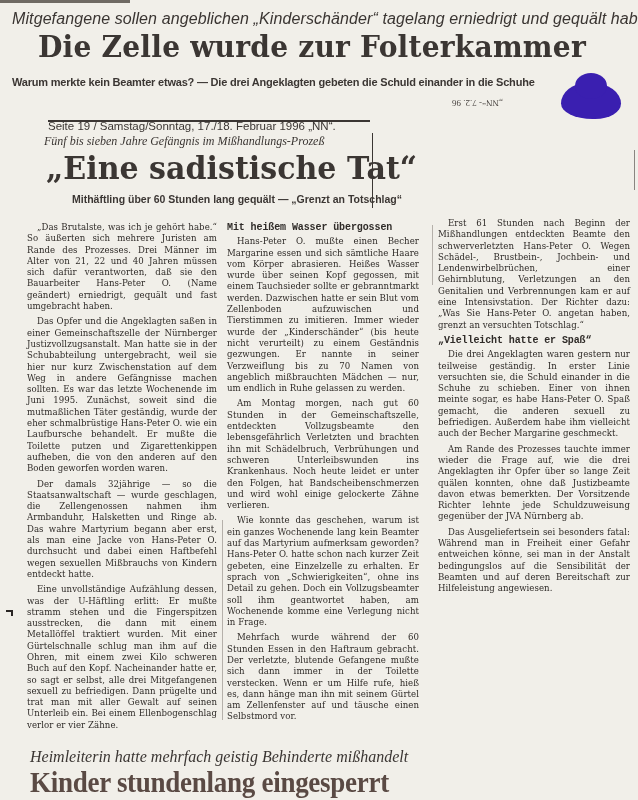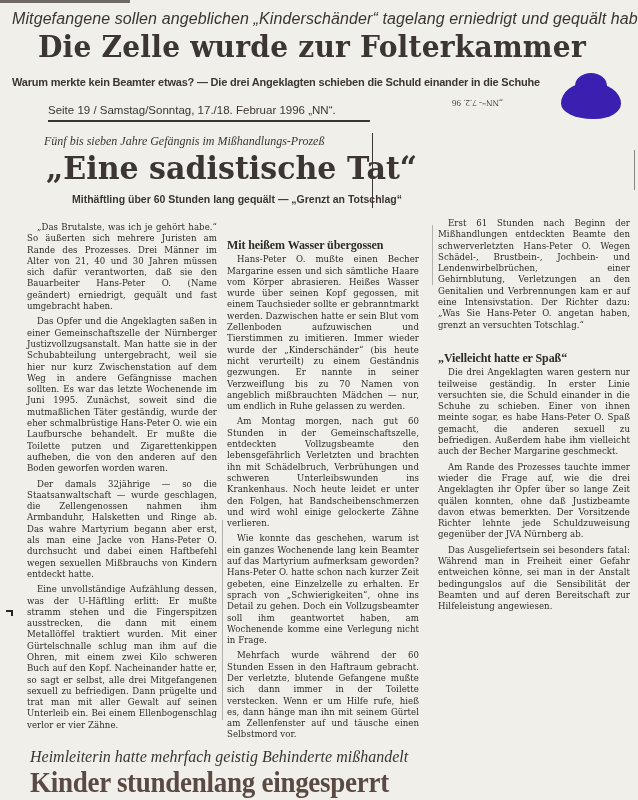--- a/index.html
+++ b/index.html
@@ -24,21 +24,21 @@
     font-family: "DejaVu Serif", serif; font-weight: bold;
     font-size: 29px; color: #3b3633; white-space: nowrap; letter-spacing: 0.2px;
     transform: scaleX(0.97); transform-origin: left;
   }
   .deck1 {
     position: absolute; left: 12px; top: 76px; width: 620px;
     font-family: "Liberation Sans", sans-serif; font-weight: bold;
     font-size: 11px; color: #3b3633; white-space: nowrap; letter-spacing: -0.2px;
   }
   .dateline {
-    position: absolute; left: 48px; top: 104px;
+    position: absolute; left: 48px; top: 120px;
     font-family: "Liberation Sans", sans-serif; font-size: 11.5px; color: #3b3633; white-space: nowrap;
   }
   .dateline-rule {
     position: absolute; left: 48px; top: 120px; width: 322px; height: 1.5px; background: #3b3633;
   }
   .stamp {
     position: absolute; left: 452px; top: 98px;
     font-family: "Liberation Serif", serif; font-size: 9px; color: #4a4542;
     transform: rotate(180deg);
   }
@@ -69,22 +69,22 @@
   .vrule-head { position: absolute; left: 372px; top: 133px; width: 1.2px; height: 75px; background: #3b3633; }
   .vrule-right { position: absolute; left: 634px; top: 150px; width: 1px; height: 40px; background: #8a8580; }
 
   .col {
     position: absolute; top: 222px;
     font-family: "DejaVu Serif", serif; font-size: 8.6px; line-height: 11.3px;
     color: #2f2b28; text-align: justify; letter-spacing: 0.05px;
   }
   .col p { margin: 0 0 4px 0; text-indent: 10px; hyphens: manual; }
   .col h3 {
-    margin: 22px 0 3px 0; font-family: Liberation Serif, serif; font-weight: bold;
-    font-size: 12px; color: #2f2b28; letter-spacing: -0.1px;
+    margin: 4px 0 3px 0; font-family: Liberation Mono, monospace; font-weight: bold;
+    font-size: 10px; color: #2f2b28; letter-spacing: -0.1px;
   }
   .col1 { left: 27px; width: 190px; }
   .col2 { left: 227px; width: 192px; top: 218px; }
   .col3 { left: 438px; width: 192px; top: 218px; }
   .col-rule { position: absolute; background: #b5b0aa; width: 1px; }
 
   .kicker3 {
     position: absolute; left: 30px; top: 748px; width: 420px;
     font-family: "Liberation Serif", serif; font-style: italic;
     font-size: 16px; color: #3a3532; white-space: nowrap;
@@ -100,34 +100,34 @@
   }
   .left-mark::after { content: ""; position: absolute; left: 5px; top: 0; width: 1.5px; height: 6px; background: #2a2624; }
 </style>
 </head>
 <body>
 
 <div class="topedge"></div>
 
 <div class="kicker1">Mitgefangene sollen angeblichen „Kinderschänder“ tagelang erniedrigt und gequält haben</div>
 <div class="headline1">Die Zelle wurde zur Folterkammer</div>
-<div class="deck1">Warum merkte kein Beamter etwas? — Die drei Angeklagten schieben die Schuld einander in die Schuhe</div>
+<div class="deck1">Warum merkte kein Beamter etwas? — Die drei Angeklagten gebeten die Schuld einander in die Schuhe</div>
 <div class="dateline">Seite 19 / Samstag/Sonntag, 17./18. Februar 1996  „NN“.</div>
 <div class="dateline-rule"></div>
 <div class="stamp">„NN“- 7.2. 96</div>
 <div class="blob"></div>
 
 <div class="kicker2">Fünf bis sieben Jahre Gefängnis im Mißhandlungs-Prozeß</div>
 <div class="headline2">„Eine sadistische Tat“</div>
 <div class="deck2">Mithäftling über 60 Stunden lang gequält — „Grenzt an Totschlag“</div>
 <div class="vrule-head"></div>
 <div class="vrule-right"></div>
 
 <div class="col col1">
-    <p>„Das Brutalste, was ich je gehört habe.“ So äußerten sich mehrere Juristen am Rande des Prozesses. Drei Männer im Alter von 21, 40 und 30 Jahren müssen sich dafür verantworten, daß sie den Bauarbeiter Hans-Peter O. (Name geändert) erniedrigt, gequält und fast umgebracht haben.</p>
+    <p>„Das Brutalste, was ich je gehört habe.“ So äußerten sich mehrere Juristen am Rande des Prozesses. Drei Männer im Alter von 21, 22 und 40 Jahren müssen sich dafür verantworten, daß sie den Bauarbeiter Hans-Peter O. (Name geändert) erniedrigt, gequält und fast umgebracht haben.</p>
     <p>Das Opfer und die Angeklagten saßen in einer Gemeinschaftszelle der Nürnberger Justizvollzugsanstalt. Man hatte sie in der Schubabteilung untergebracht, weil sie hier nur kurz Zwischenstation auf dem Weg in andere Gefängnisse machen sollten. Es war das letzte Wochenende im Juni 1995. Zunächst, soweit sind die mutmaßlichen Täter geständig, wurde der eher schmalbrüstige Hans-Peter O. wie ein Laufbursche behandelt. Er mußte die Toilette putzen und Zigarettenkippen aufheben, die von den anderen auf den Boden geworfen worden waren.</p>
     <p>Der damals 32jährige — so die Staatsanwaltschaft — wurde geschlagen, die Zellengenossen nahmen ihm Armbanduhr, Halsketten und Ringe ab. Das wahre Martyrium begann aber erst, als man eine Jacke von Hans-Peter O. durchsucht und dabei einen Haftbefehl wegen sexuellen Mißbrauchs von Kindern entdeckt hatte.</p>
     <p>Eine unvollständige Aufzählung dessen, was der U-Häftling erlitt: Er mußte stramm stehen und die Fingerspitzen ausstrecken, die dann mit einem Metallöffel traktiert wurden. Mit einer Gürtelschnalle schlug man ihm auf die Ohren, mit einem zwei Kilo schweren Buch auf den Kopf. Nacheinander hatte er, so sagt er selbst, alle drei Mitgefangenen sexuell zu befriedigen. Dann prügelte und trat man mit aller Gewalt auf seinen Unterleib ein. Bei einem Ellenbogenschlag verlor er vier Zähne.</p>
   </div>
 <div class="col col2">
     <h3>Mit heißem Wasser übergossen</h3>
     <p>Hans-Peter O. mußte einen Becher Margarine essen und sich sämtliche Haare vom Körper abrasieren. Heißes Wasser wurde über seinen Kopf gegossen, mit einem Tauchsieder sollte er gebranntmarkt werden. Dazwischen hatte er sein Blut vom Zellenboden aufzuwischen und Tierstimmen zu imitieren. Immer wieder wurde der „Kinderschänder“ (bis heute nicht verurteilt) zu einem Geständnis gezwungen. Er nannte in seiner Verzweiflung bis zu 70 Namen von angeblich mißbrauchten Mädchen — nur, um endlich in Ruhe gelassen zu werden.</p>
     <p>Am Montag morgen, nach gut 60 Stunden in der Gemeinschaftszelle, entdeckten Vollzugsbeamte den lebensgefährlich Verletzten und brachten ihn mit Schädelbruch, Verbrühungen und schweren Unterleibswunden ins Krankenhaus. Noch heute leidet er unter den Folgen, hat Bandscheibenschmerzen und wird wohl einige gelockerte Zähne verlieren.</p>
     <p>Wie konnte das geschehen, warum ist ein ganzes Wochenende lang kein Beamter auf das Martyrium aufmerksam geworden? Hans-Peter O. hatte schon nach kurzer Zeit gebeten, eine Einzelzelle zu erhalten. Er sprach von „Schwierigkeiten“, ohne ins Detail zu gehen. Doch ein Vollzugsbeamter soll ihm geantwortet haben, am Wochenende komme eine Verlegung nicht in Frage.</p>
     <p>Mehrfach wurde während der 60 Stunden Essen in den Haftraum gebracht. Der verletzte, blutende Gefangene mußte sich dann immer in der Toilette verstecken. Wenn er um Hilfe rufe, hieß es, dann hänge man ihn mit seinem Gürtel am Zellenfenster auf und täusche einen Selbstmord vor.</p>

